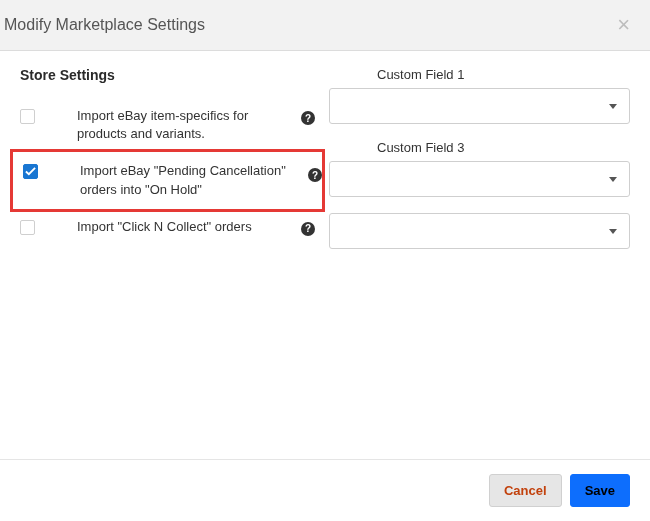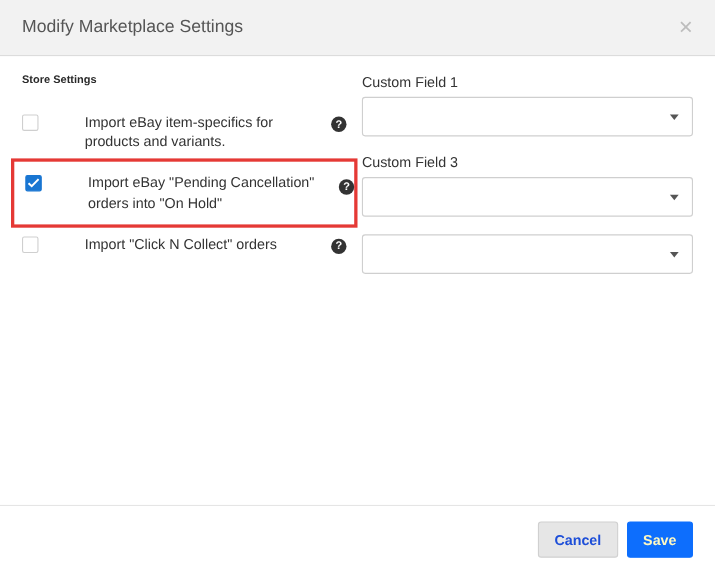--- a/index.html
+++ b/index.html
@@ -11,21 +11,21 @@
     background: #ffffff;
     color: #333;
     font-size: 13px;
     position: relative;
   }
 
   
   .modal-header {
     background: #f2f2f2;
     border-bottom: 1px solid #dcdcdc;
-    padding: 14px 20px 14px 20px;
+    padding: 14px 20px 14px 4px;
     display: flex;
     align-items: center;
     justify-content: space-between;
   }
   .modal-title {
     font-size: 16px;
     color: #555;
     font-weight: 400;
   }
   .close-btn {
@@ -43,21 +43,21 @@
     display: flex;
     padding: 16px 20px 0 20px;
     gap: 8px;
     height: 400px;
   }
   .col {
     flex: 1;
     min-width: 0;
   }
   .section-title {
-    font-size: 10px;
+    font-size: 14px;
     font-weight: 700;
     color: #2a2a2a;
     margin: 0 0 18px 0;
   }
 
   
   .cb-row {
     display: flex;
     align-items: flex-start;
     padding: 6px 0;
@@ -115,20 +115,21 @@
   }
   .highlight .help-icon { right: 0px; top:16px; }
 
   
   .field-group { margin-bottom: 16px; }
   .field-label {
     font-size: 13px;
     color: #333;
     margin-bottom: 6px;
     display: block;
+    margin-left: 48px;
   }
   .select-box {
     border: 1px solid #cfcfcf;
     border-radius: 3px;
     height: 36px;
     display: flex;
     align-items: center;
     justify-content: space-between;
     padding: 0 12px;
     cursor: pointer;
@@ -163,26 +164,26 @@
   .btn {
     font-size: 13px;
     font-weight: 600;
     padding: 8px 14px;
     border-radius: 3px;
     border: 1px solid transparent;
     cursor: pointer;
   }
   .btn-cancel {
     background: #e6e6e6;
-    color: #1d4ed8;
+    color: #c2410c;
     border-color: #d0d0d0;
   }
   .btn-primary {
     background: #0d6efd;
-    color: #fef9c3;
+    color: #000000;
     border-color: #0d6efd;
   }
 </style>
 </head>
 <body>
 
 <div class="modal-header">
   <div class="modal-title">Modify Marketplace Settings</div>
   <button class="close-btn">
     <span>×</span>

